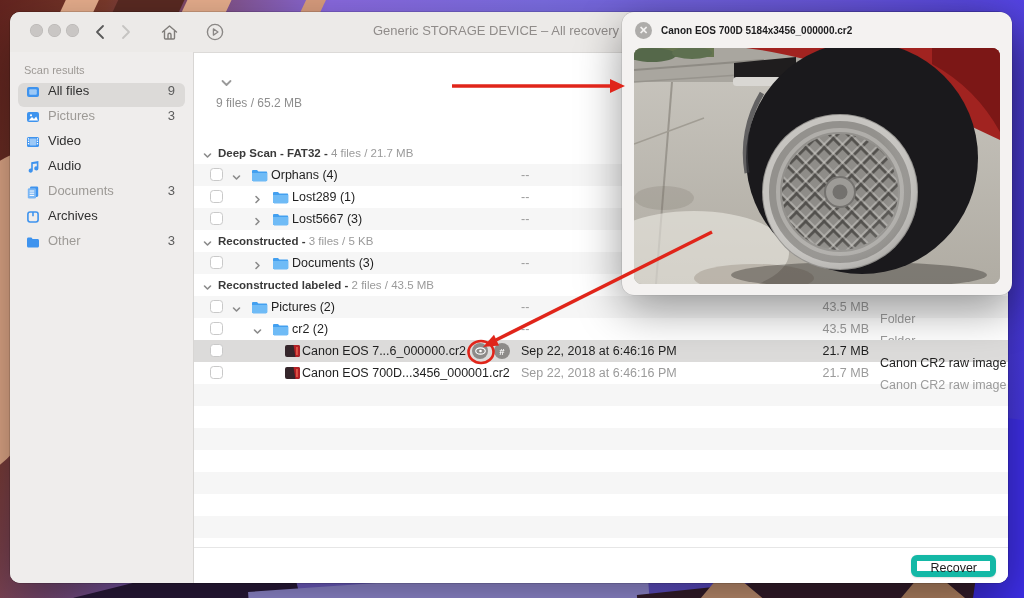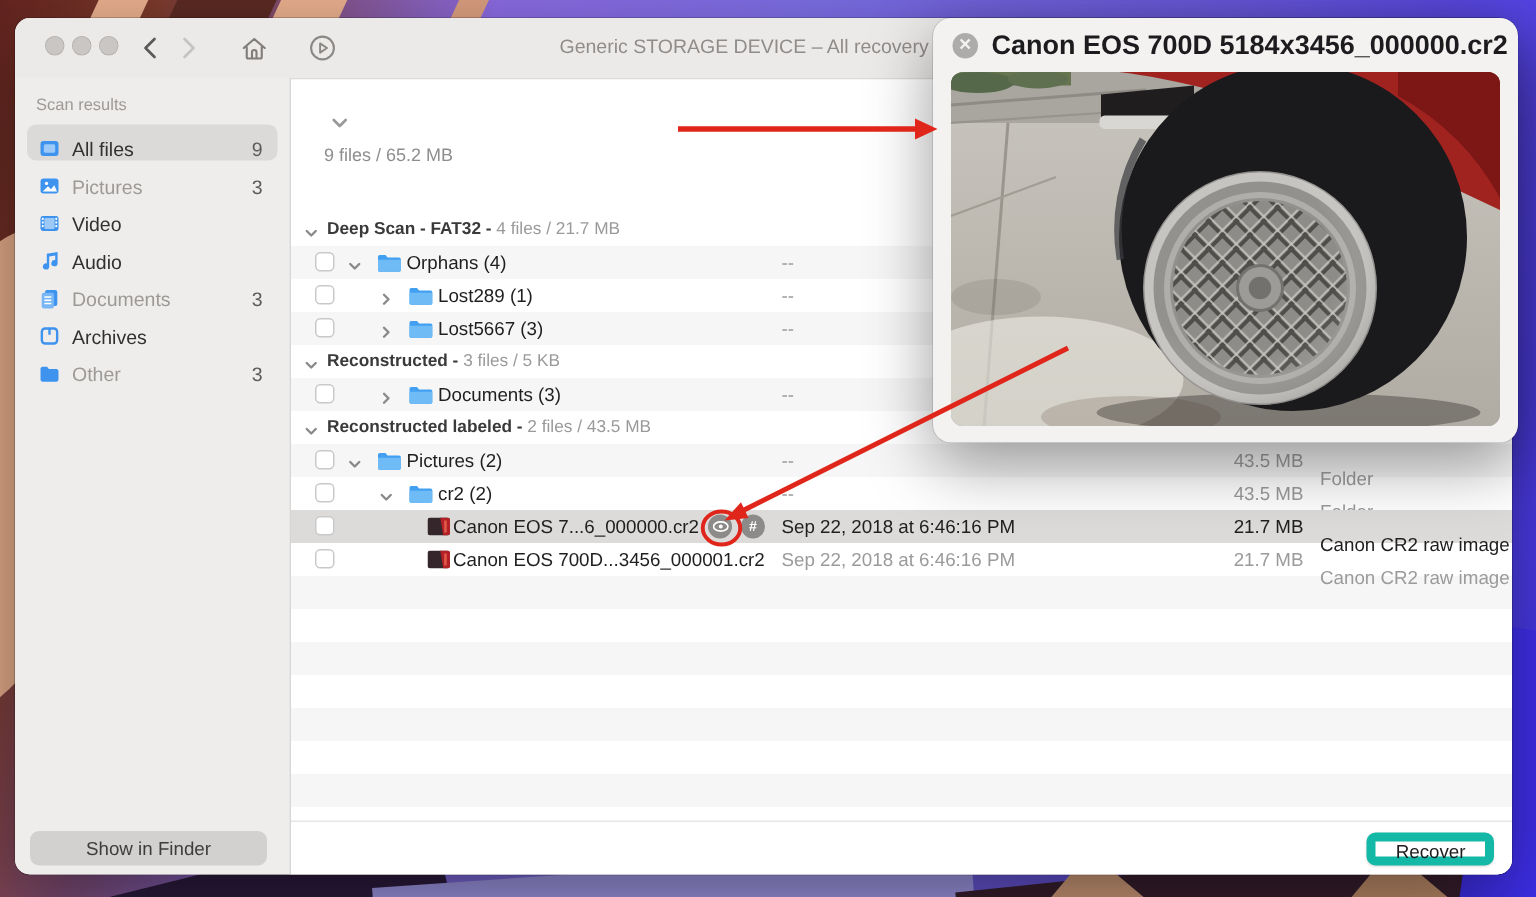--- a/index.html
+++ b/index.html
@@ -25,21 +25,21 @@
 
   .toolbar { position:absolute; left:0; top:0; right:0; height:40px; background:#eceae8; }
   .tl { position:absolute; top:12px; width:13px; height:13px; border-radius:50%; background:#c9c6c4; box-shadow:inset 0 0 0 0.5px rgba(0,0,0,.12); }
   .tl.red{left:20px;} .tl.yel{left:38px;} .tl.grn{left:56px;}
   .nav-ico { position:absolute; top:10px; width:20px; height:20px; display:flex; align-items:center; justify-content:center; }
   .win-title { position:absolute; left:363px; top:11px; font-size:13px; color:#908c8a; white-space:nowrap; }
 
   .sidebar { position:absolute; left:0; top:40px; bottom:0; width:183px; background:#efedec; }
   .sb-header { position:absolute; left:14px; top:12px; font-size:11px; color:#9d9995; }
   .sb-list { position:absolute; left:0; top:30px; right:0; }
-  .sb-item { position:relative; height:24px; margin:1px 8px; border-radius:6px; display:flex; align-items:flex-end; }
+  .sb-item { position:relative; height:24px; margin:1px 8px; border-radius:6px; display:flex; align-items:flex-start; }
   .sb-item.selected { background:#dcdad8; }
   .sb-ico { width:17px; height:17px; margin-left:6px; display:flex; align-items:center; justify-content:center; flex:none; }
   .sb-label { margin-left:7px; font-size:13px; color:#313131; }
   .sb-label.muted { color:#9d9a96; }
   .sb-count { position:absolute; right:10px; font-size:13px; color:#5c5c5c; }
   .show-finder { position:absolute; left:10px; bottom:6px; width:158px; height:23px; background:#d3d1d0; border:none; border-radius:6px; font-size:12.5px; color:#3d3d3d; font-family:inherit; }
 
   .content { position:absolute; left:183px; top:40px; right:0; bottom:0; background:#fff; border-left:1px solid #d8d6d4; border-top:1px solid #dcdad8; }
   .c-header { position:absolute; left:0; top:0; right:0; height:66px; background:#fff; }
   .c-title { position:absolute; left:21px; top:16px; font-size:20px; font-weight:700; color:#1d1d1f; letter-spacing:.2px; }
@@ -69,21 +69,21 @@
   .act { position:absolute; top:3px; width:16px; height:16px; border-radius:50%; background:#8d8b89; display:flex; align-items:center; justify-content:center; }
   .act.hash { color:#fff; font-size:9.5px; font-weight:700; }
 
   .c-footer { position:absolute; left:0; bottom:0; right:0; height:36px; background:#fff; border-top:1px solid #e6e6e6; }
   .recover { position:absolute; right:12px; top:7px; height:22px; padding:0 13px; background:#fff; border:6px solid #14b8a6; border-radius:6px; font-size:12.5px; color:#1d1d1f; font-family:inherit; box-shadow:0 0.5px 1.5px rgba(0,0,0,.12); }
 
   
   .popup { position:absolute; left:622px; top:12px; width:390px; height:283px; background:#f4f2f1; border-radius:12px; box-shadow:0 14px 45px rgba(0,0,0,.4), 0 0 0 0.5px rgba(0,0,0,.15); z-index:4; }
   .pp-head { position:absolute; left:0; top:0; right:0; height:36px; display:flex; align-items:center; }
   .pp-close { width:17px; height:17px; margin-left:13px; border-radius:50%; background:#aeacaa; color:#f4f2f1; font-size:11px; font-weight:700; display:flex; align-items:center; justify-content:center; line-height:1; }
-  .pp-title { margin-left:9px; font-size:18px; font-weight:700; color:#1c1c1e; white-space:nowrap; }
+  .pp-title { margin-left:9px; font-size:10px; font-weight:700; color:#1c1c1e; white-space:nowrap; }
   .pp-img { position:absolute; left:12px; top:36px; width:366px; height:236px; border-radius:8px; overflow:hidden; background:#b5b2ab; }
   .pp-img svg { display:block; }
 
   .overlay { position:absolute; left:0; top:0; z-index:6; pointer-events:none; }
 </style>
 </head>
 <body>
 
 <div class="wp wp-s1"></div>
 <div class="wp wp-s2"></div>
@@ -201,21 +201,20 @@
         <div class="sb-item">
           <span class="sb-ico">
             <svg width="16" height="16" viewBox="0 0 16 16">
               <path d="M2 5 C2 4.2 2.6 3.5 3.4 3.5 H6.4 l1.2 1.5 h5 c.8 0 1.4.7 1.4 1.5 v5.5 c0 .8-.6 1.5-1.4 1.5 H3.4 C2.6 13.5 2 12.8 2 12 Z" fill="#3e93ee"></path>
             </svg>
           </span>
           <span class="sb-label muted">Other</span>
           <span class="sb-count">3</span>
         </div>
       </div>
-    <button class="show-finder">Show in Finder</button>
   </div>
 
   <div class="content">
     <div class="c-header">
       <div class="c-title"><span class="dd"><svg width="11" height="8" viewBox="0 0 11 8">
               <path d="M1.5 2 L5.5 6 L9.5 2" fill="none" stroke="#9a9a9a" stroke-width="1.8" stroke-linecap="round" stroke-linejoin="round"></path>
             </svg></span></div>
       <div class="c-sub">9 files / 65.2 MB</div>
     </div>
 

